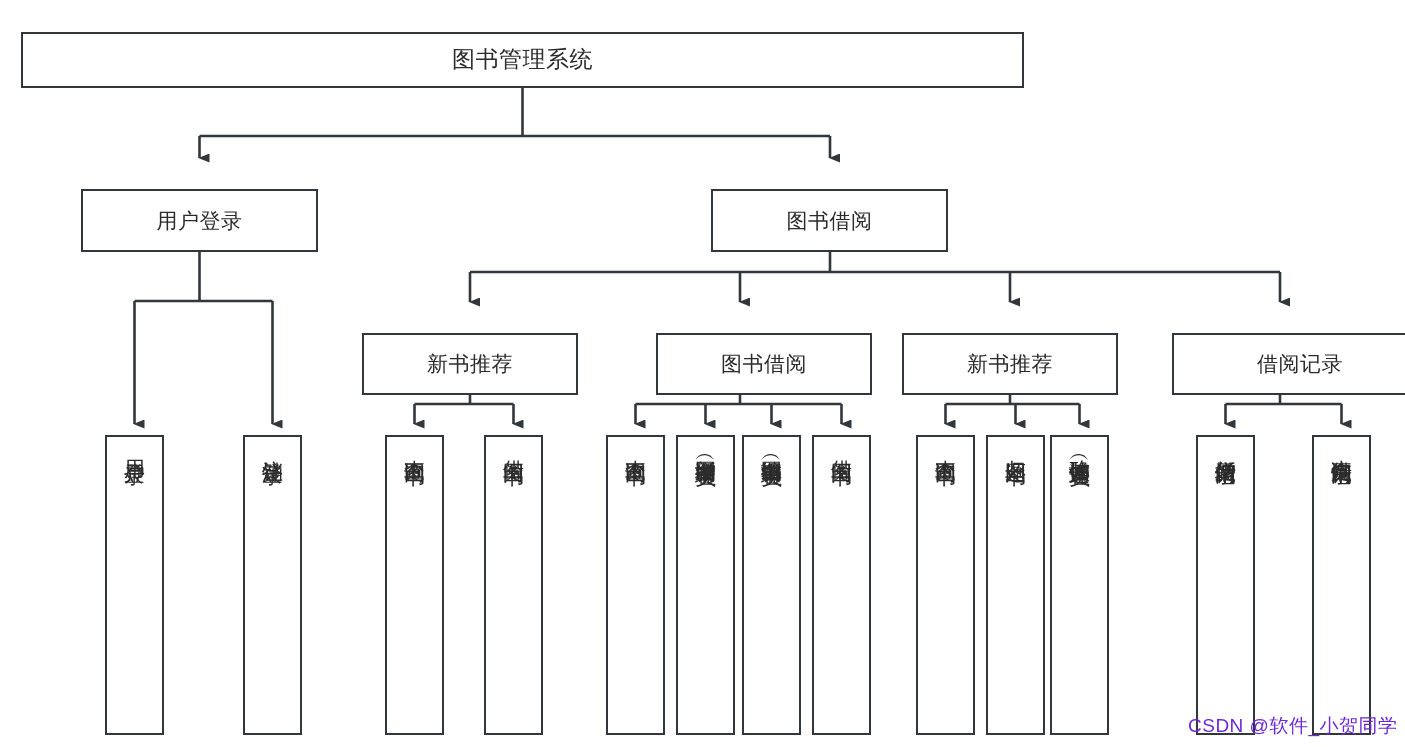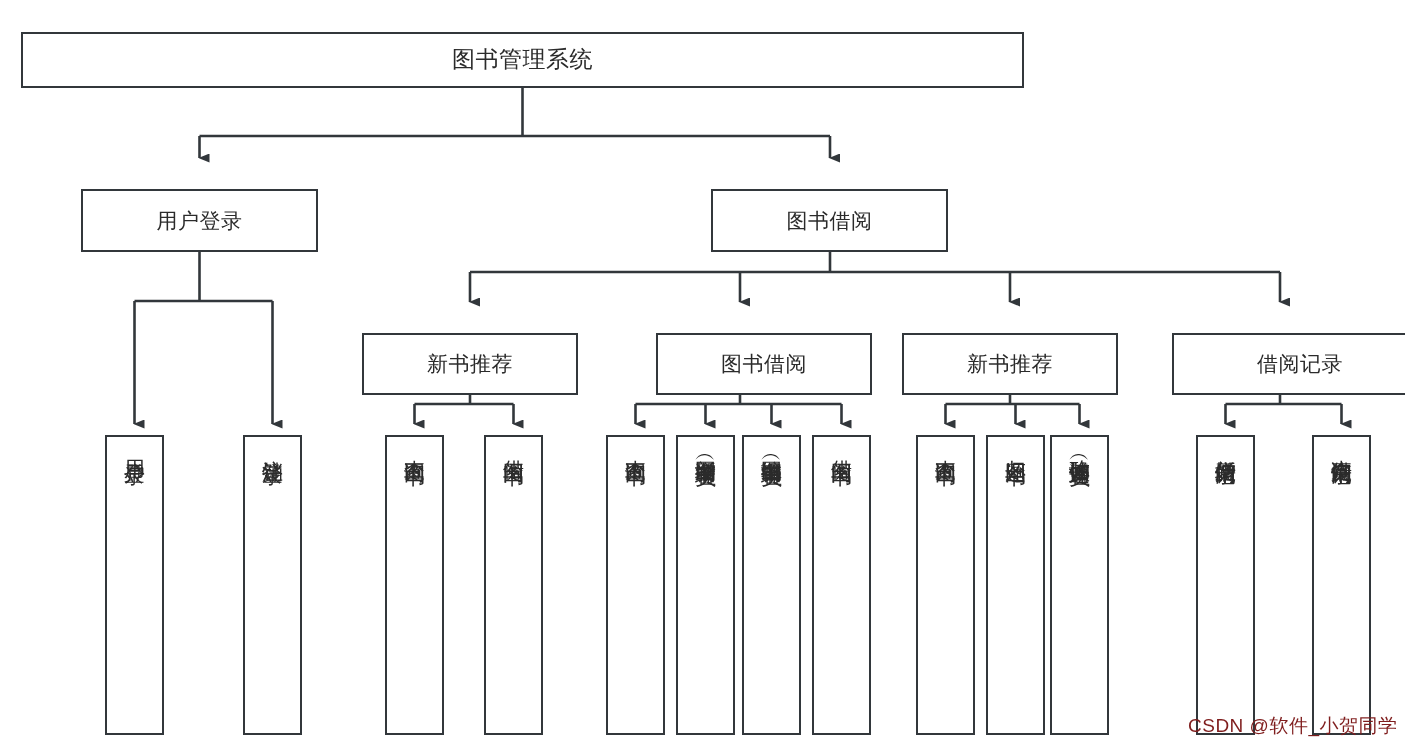--- a/index.html
+++ b/index.html
@@ -68,21 +68,21 @@
     letter-spacing: 2px;
   }
   .node.leaf.tall-text .node-label {
     letter-spacing: 1px;
   }
   #watermark {
     position: absolute;
     left: 1188px;
     top: 713px;
     font-size: 19px;
-    color: #7f1d1d;
+    color: #6d28d9;
     white-space: pre;
     letter-spacing: 0.5px;
   }
 </style>
 </head>
 <body>
 
 <div id="diagram-root">
 
   <svg id="connector-layer" viewBox="0 0 1405 747" width="1405" height="747" xmlns="http://www.w3.org/2000/svg">

